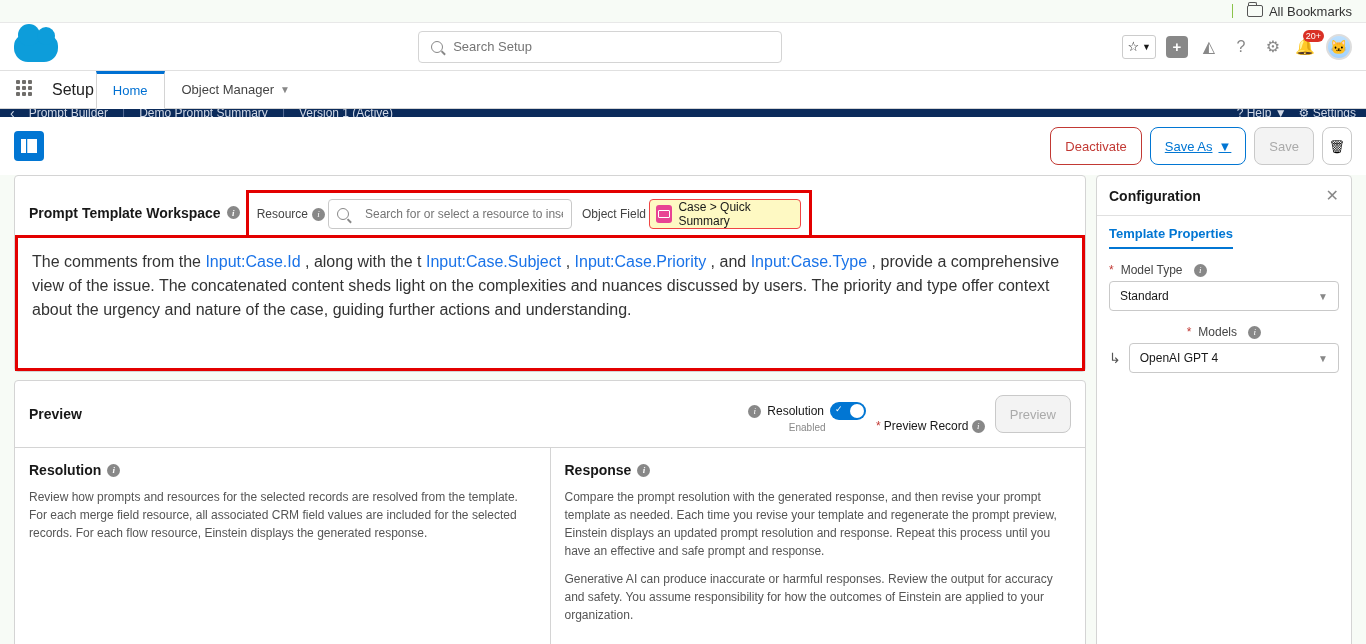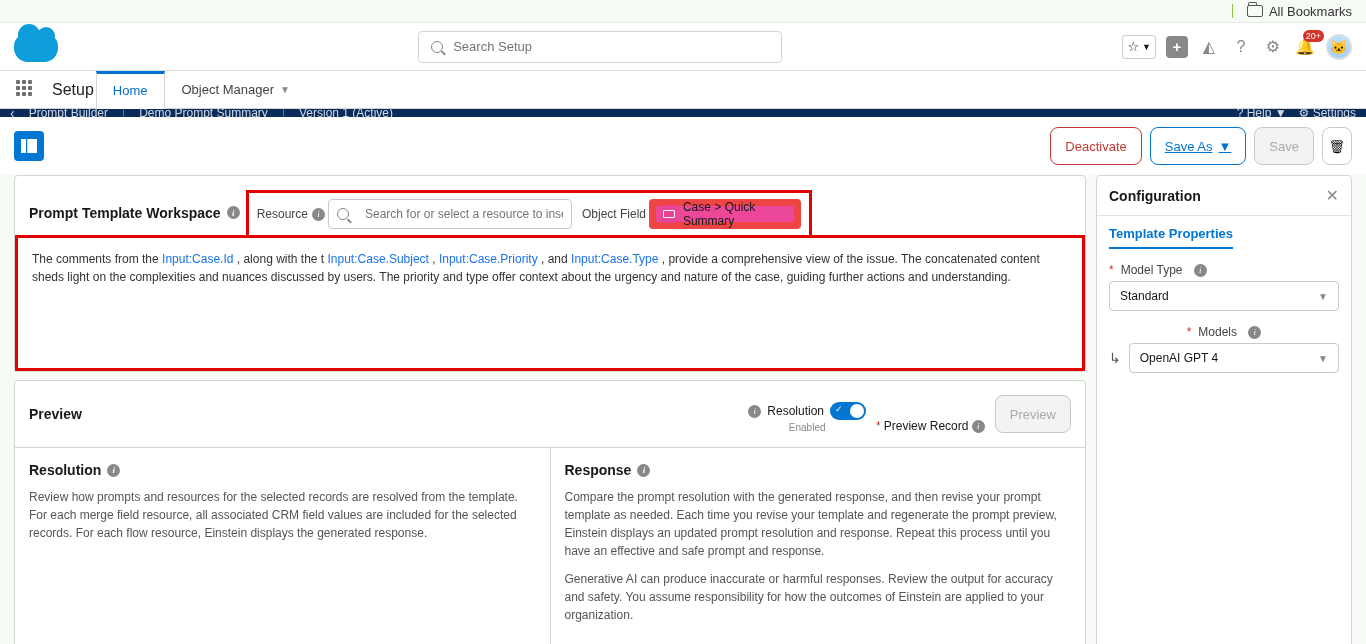--- a/index.html
+++ b/index.html
@@ -59,27 +59,27 @@
 .panel { background: #fff; border: 1px solid #d4d4d4; border-radius: 4px; }
 
 .workspace-head { display: flex; align-items: center; padding: 14px 14px 0 14px; }
 .ws-title { font-size: 14px; font-weight: 600; display:flex; align-items:center; gap:6px;}
 .info-dot { width: 13px; height: 13px; border-radius: 50%; background: #888; color: #fff; font-size: 9px; display: inline-flex; align-items: center; justify-content: center; font-style: italic; font-family: serif;}
 .ws-controls { margin-left: auto; display: flex; gap: 10px; align-items: flex-end; }
 .ws-field { display: flex; flex-direction: row; gap: 3px;}
 .ws-label { font-size: 12px; color: #444; display:flex; align-items:center; gap:4px;}
 .resource-input { width: 244px; height: 30px; border: 1px solid #c9c9c9; border-radius: 4px; display: flex; align-items: center; padding: 0 8px; gap:6px;}
 .resource-input input { border: none; outline: none; flex:1; font-size: 12px; color:#888;}
-.obj-chip { height: 30px; width: 152px; border: 7px solid #ef4444; border-radius: 4px; background: #ec4899; display: flex; align-items: center; padding: 0 6px; font-size: 12px; gap:6px;}
+.obj-chip { height: 30px; width: 152px; border: 1px solid #ef4444; border-radius: 4px; background: #fef9c3; display: flex; align-items: center; padding: 0 6px; font-size: 12px; gap:6px;}
 .obj-icon { width: 18px; height: 18px; background: #e84393; border-radius: 3px; display:flex; align-items:center; justify-content:center;}
 .obj-icon::before{content:""; width:10px; height:6px; border:1.5px solid #fff; border-radius:1px;}
 
 .red-box { border: 3px solid #e30000; }
 .ws-row1 .red-box { margin-left: 6px; padding: 6px 8px; border-bottom:none;}
-.prompt-body { height: 136px; padding: 12px 14px; font-size: 12px; line-height: 1.5; color: #333; }
+.prompt-body { height: 136px; padding: 12px 14px; font-size: 16px; line-height: 1.5; color: #333; }
 .token { color: #1a73e8; }
 
 .preview-head { display:flex; align-items:center; padding: 14px;}
 .pv-title { font-size: 14px; font-weight: 600; display:flex; align-items:center; gap:6px;}
 .pv-controls { margin-left:auto; display:flex; align-items:flex-end; gap: 10px;}
 .pv-toggle-wrap { display:flex; flex-direction:column; align-items:center;}
 .pv-toggle-row { display:flex; align-items:center; gap:6px; font-size:12px;}
 .toggle { width: 36px; height: 18px; background: #0176d3; border-radius: 10px; position: relative; cursor:pointer;}
 .toggle::before { content:"✓"; color:#fff; font-size:9px; position:absolute; left:5px; top:2px;}
 .toggle::after { content:""; position:absolute; width:14px; height:14px; background:#fff; border-radius:50%; right:2px; top:2px;}

